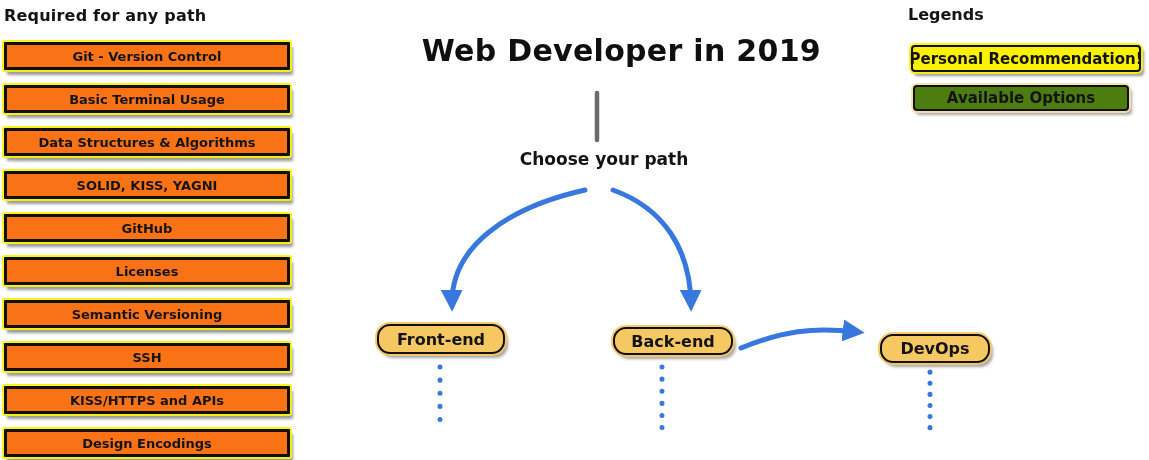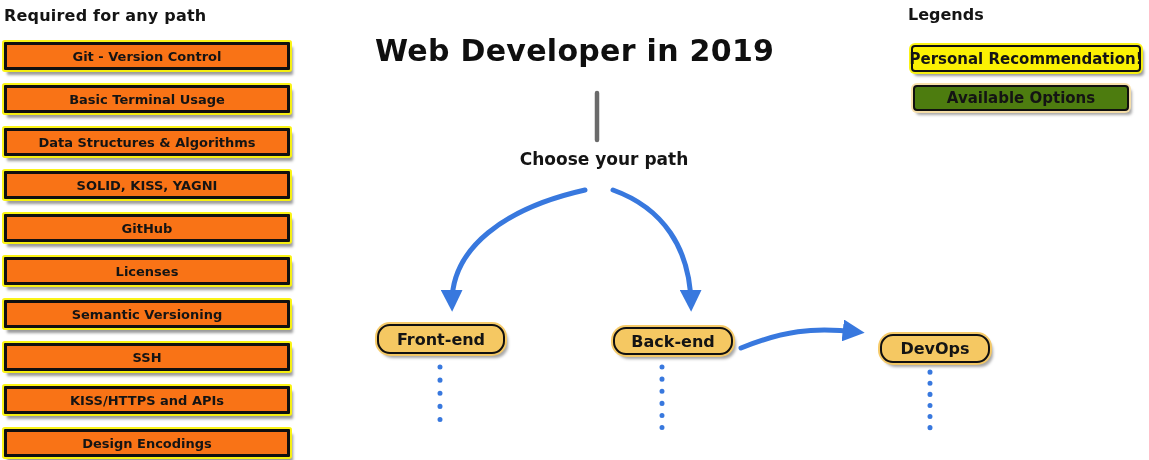--- a/index.html
+++ b/index.html
@@ -26,21 +26,21 @@
     border:3px solid #101010;border-radius:1px;
     box-shadow:0 0 0 2px rgba(250,242,10,0.95), 3px 5px 3px rgba(0,0,0,0.40);
     display:flex;align-items:center;justify-content:center;
     font-size:13px;font-weight:bold;color:#141414;
     white-space:nowrap;
   }
 
   
   .main-title{
     position:absolute;left:375px;top:33px;width:446px;
-    text-align:left;
+    text-align:right;
     font-size:30px;font-weight:bold;color:#0f0f0f;
     letter-spacing:0.3px;white-space:nowrap;
   }
   .subtitle{
     position:absolute;left:484px;top:149px;width:240px;
     text-align:center;
     font-size:17px;font-weight:bold;color:#141414;
     white-space:nowrap;
   }
   .node{

